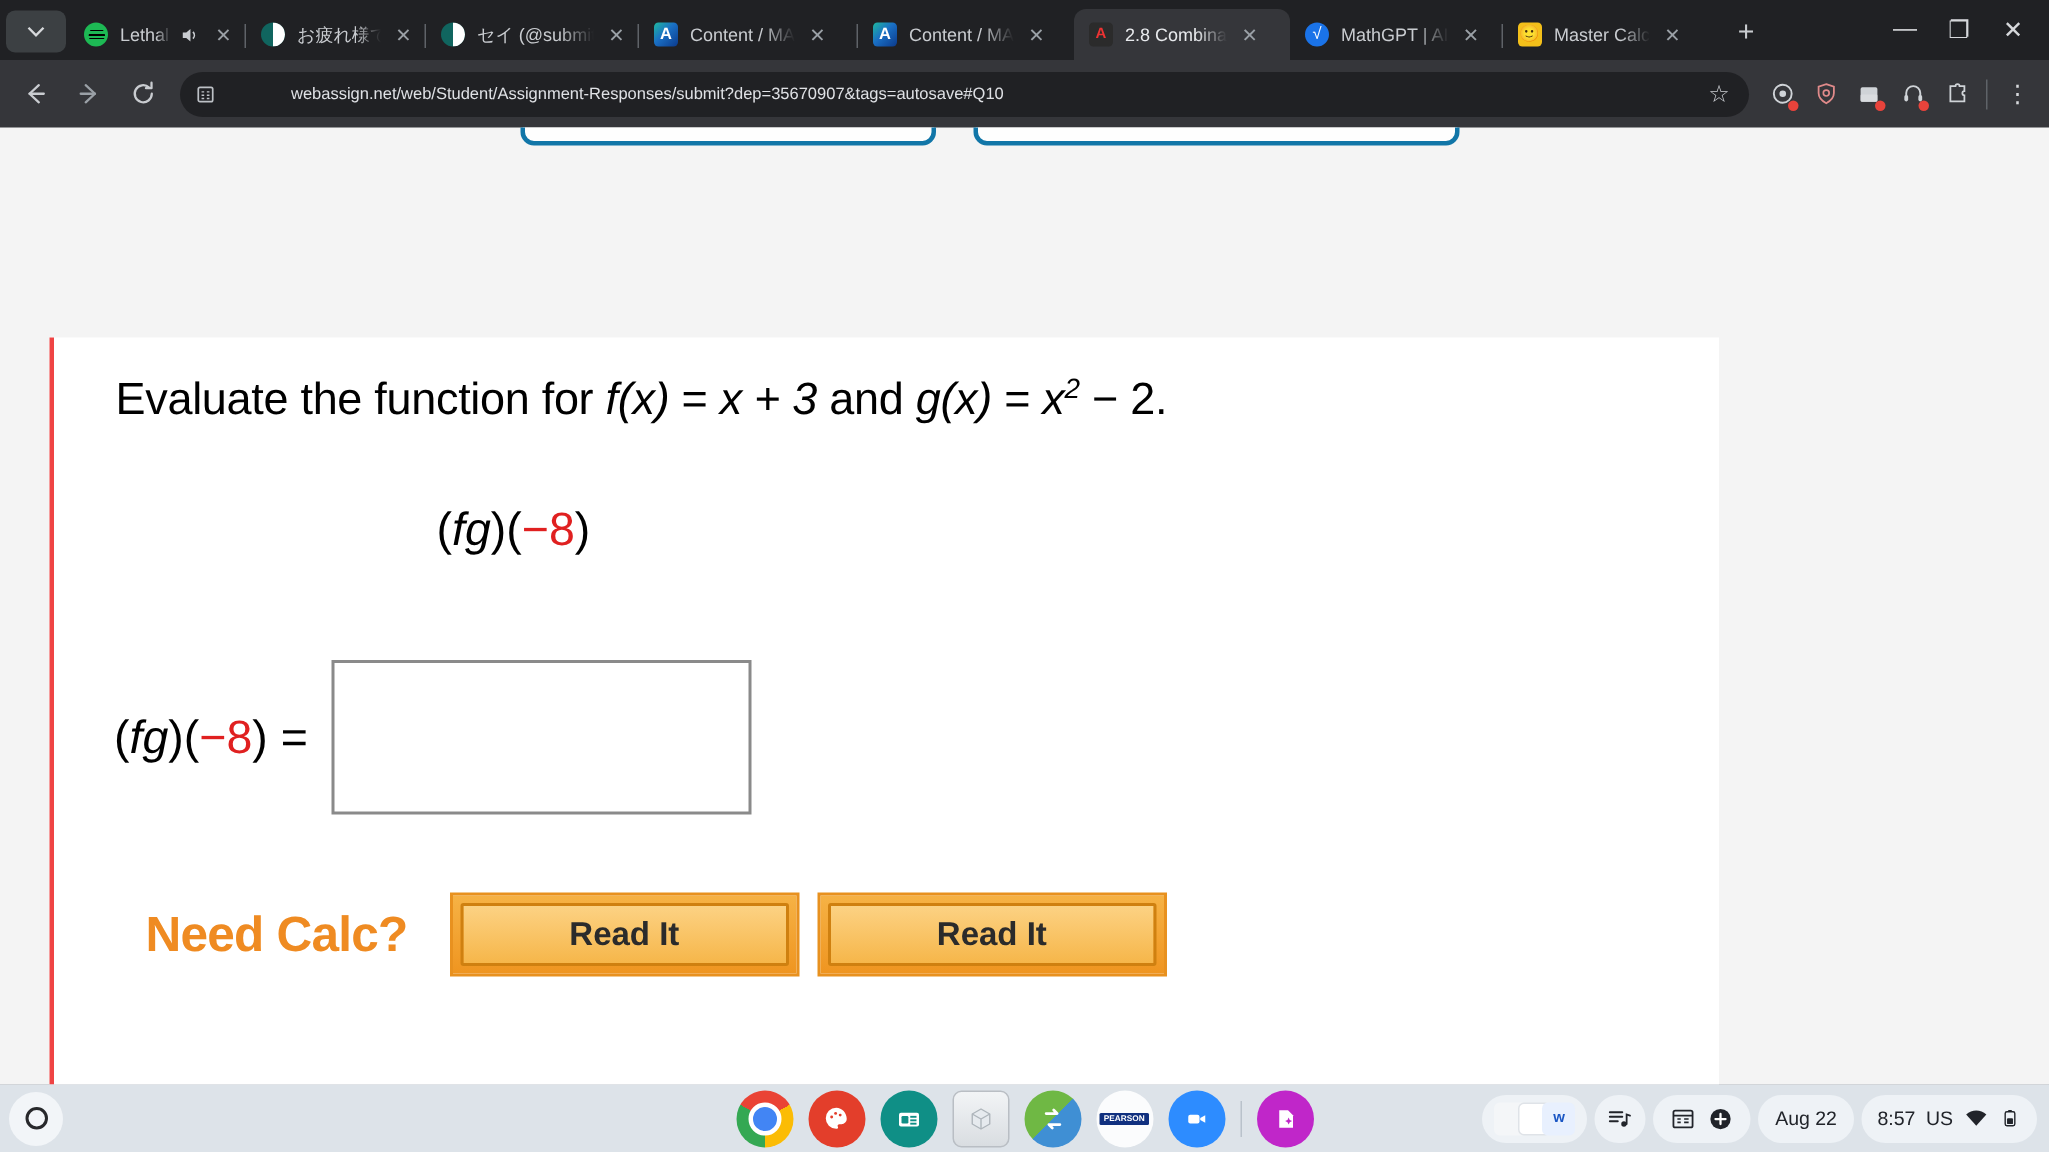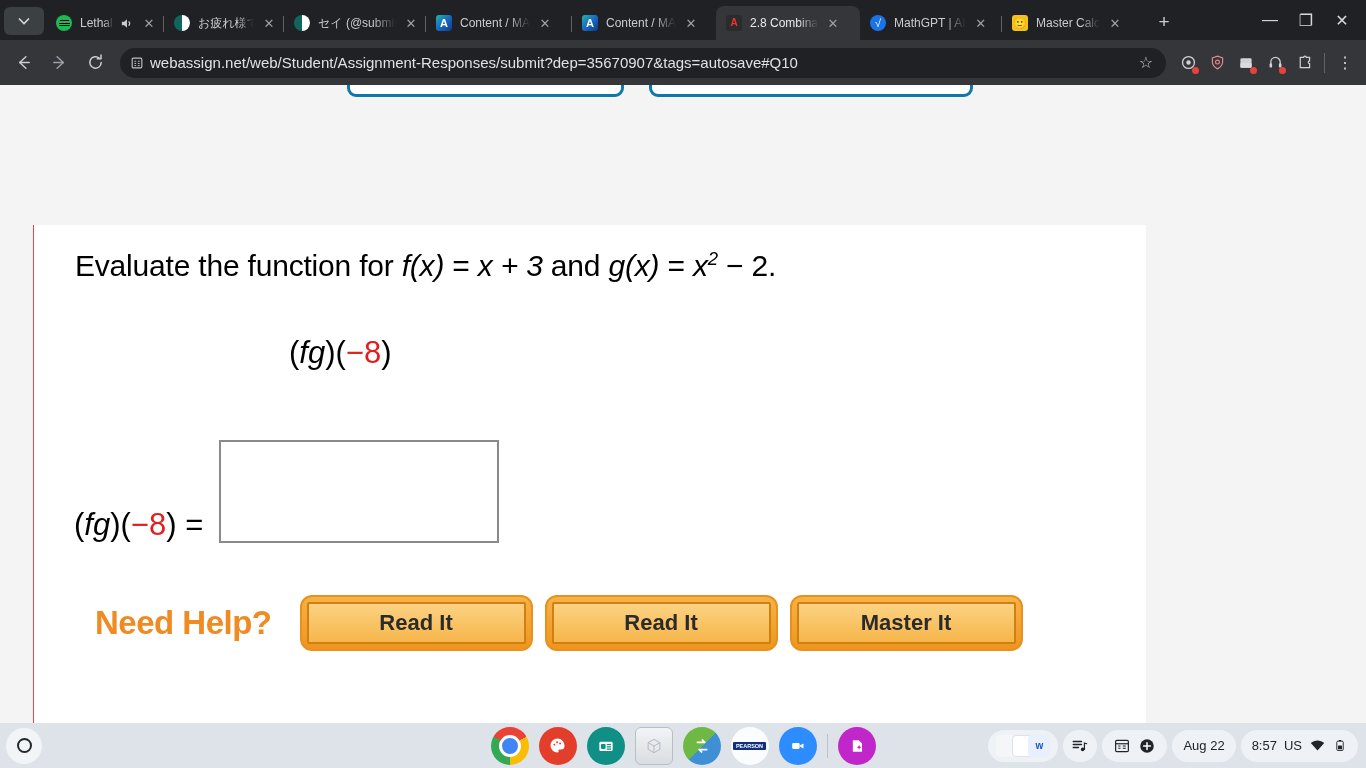--- a/index.html
+++ b/index.html
@@ -94,22 +94,22 @@
   .navbtn { width: 30px; height: 30px; margin-right: 6px; color: #c9ccd0;
             display: flex; align-items: center; justify-content: center; }
   .omnibox {
     flex: 1 1 auto; height: 30px; background: #202124; border-radius: 16px;
     display: flex; align-items: center; padding: 0 8px 0 4px; margin: 0 6px 0 4px;
     min-width: 0;
   }
   .omni-icon { width: 26px; height: 26px; border-radius: 50%;
                display: flex; align-items: center; justify-content: center;
                color: #bdc1c6; flex: 0 0 26px; }
-  .omni-url { flex: 1 1 auto; color: #dfe1e5; font-size: 15px;
-              white-space: nowrap; overflow: hidden; }
+  .omni-url { flex: 1 1 auto; color: #dfe1e5; font-size: 11px;
+              white-space: nowrap; overflow: hidden; margin-left: 44px; }
   .omni-star { width: 24px; height: 24px; display:flex; align-items:center;
                justify-content:center; color:#c9ccd0; flex:0 0 24px; }
   .ext { width: 26px; height: 26px; margin-left: 3px; flex: 0 0 26px;
          display: flex; align-items: center; justify-content: center; position: relative; }
   .ext-dot { position: absolute; right: 2px; bottom: 2px; width: 7px; height: 7px;
              border-radius: 50%; background: #e8433b; }
   .tb-sep { width: 1px; height: 20px; background: #5f6368; margin: 0 7px; }
   .kebab { width: 26px; color: #d6d8db; display: flex; align-items: center;
            justify-content: center; font-size: 16px; letter-spacing: 0; }
 
@@ -117,58 +117,58 @@
   .viewport { width: 1366px; height: 638px; background: #f4f4f4; position: relative; overflow: hidden; }
 
   
   .bluebox-row { position: absolute; top: -48px; left: 347px; display: flex; gap: 25px; }
   .bluebox { width: 277px; height: 60px; border: 3px solid #1176a8; border-radius: 9px;
              background: #fefefe; }
   .bluebox.wide { width: 324px; }
 
   .page-surface {
     position: absolute; top: 140px; left: 33px; width: 1113px; height: 515px;
-    background: #ffffff; border-left: 1px solid #ef4444;
+    background: #ffffff; border-left: 3px solid #ef4444;
   }
 
   .qtext {
     position: absolute; left: 41px; top: 23px;
     font-size: 30px; color: #000; white-space: nowrap; letter-spacing: -0.2px;
   }
   .qtext i { font-style: italic; }
   .sup { font-size: 0.62em; vertical-align: super; font-style: italic; }
 
   .expr-center {
     position: absolute; left: 255px; top: 110px;
     font-size: 31px; color: #000; white-space: nowrap;
   }
   .expr-left {
     position: absolute; left: 40px; top: 215px;
     font-size: 31px; color: #000; white-space: nowrap;
-    display: flex; align-items: flex-end;
+    display: flex; align-items: center;
   }
   .red { color: #e02020; }
   .paren { font-style: normal; }
 
   .answerbox {
     display: inline-block; width: 280px; height: 103px;
     border: 2px solid #8a8a8a; background: #fff;
     margin-left: 16px; vertical-align: middle;
   }
 
   
   .helprow { position: absolute; left: 61px; top: 370px; display: flex; align-items: center; }
   .needhelp {
     font-size: 33px; font-weight: bold; color: #ef8b22;
     font-family: "Liberation Sans", sans-serif; letter-spacing: -0.5px;
   }
   .helpbtn {
     margin-left: 28px; width: 233px; height: 56px;
     background: linear-gradient(#f6b245, #ef9520);
-    border: 2px solid #e8911f; border-radius: 12px;
+    border: 2px solid #e8911f; border-radius: 0;
     padding: 5px; display: flex;
   }
   .helpbtn .inner {
     flex: 1; border: 2px solid #cf8010; border-radius: 2px;
     background: linear-gradient(#fcd283, #f6b64a);
     display: flex; align-items: center; justify-content: center;
     font-size: 22px; font-weight: bold; color: #2b2b2b;
   }
   .helpbtn.gap2 { margin-left: 12px; }
 
@@ -382,29 +382,26 @@
       <div class="qtext"><span>Evaluate the function for </span><i>f</i><i>(x)</i><span> = </span><i>x + 3</i><span> and </span><i>g</i><i>(x)</i><span> = </span><i>x</i><span class="sup">2</span><span> − 2.</span></div>
 
       <div class="expr-center"><span class="paren">(</span><i>fg</i><span class="paren">)</span><span class="paren">(</span><span class="red">−8</span><span class="paren">)</span></div>
 
       <div class="expr-left">
         <span><span class="paren">(</span><i>fg</i><span class="paren">)</span><span class="paren">(</span><span class="red">−8</span><span class="paren">)</span><span> = </span></span>
         <span class="answerbox" placeholder=""></span>
       </div>
 
       <div class="helprow">
-        <span class="needhelp">Need Help?</span>
+        <span class="needhelp">Need Calc?</span>
         <div class="helpbtn">
           <span class="inner">Read It</span>
         </div>
         <div class="helpbtn gap2">
           <span class="inner">Read It</span>
-        </div>
-        <div class="helpbtn gap2">
-          <span class="inner">Master It</span>
         </div>
       </div>
 
     </div>
 
   </div>
 </div>
 
 <div class="shelf">
   <div class="launcher">

